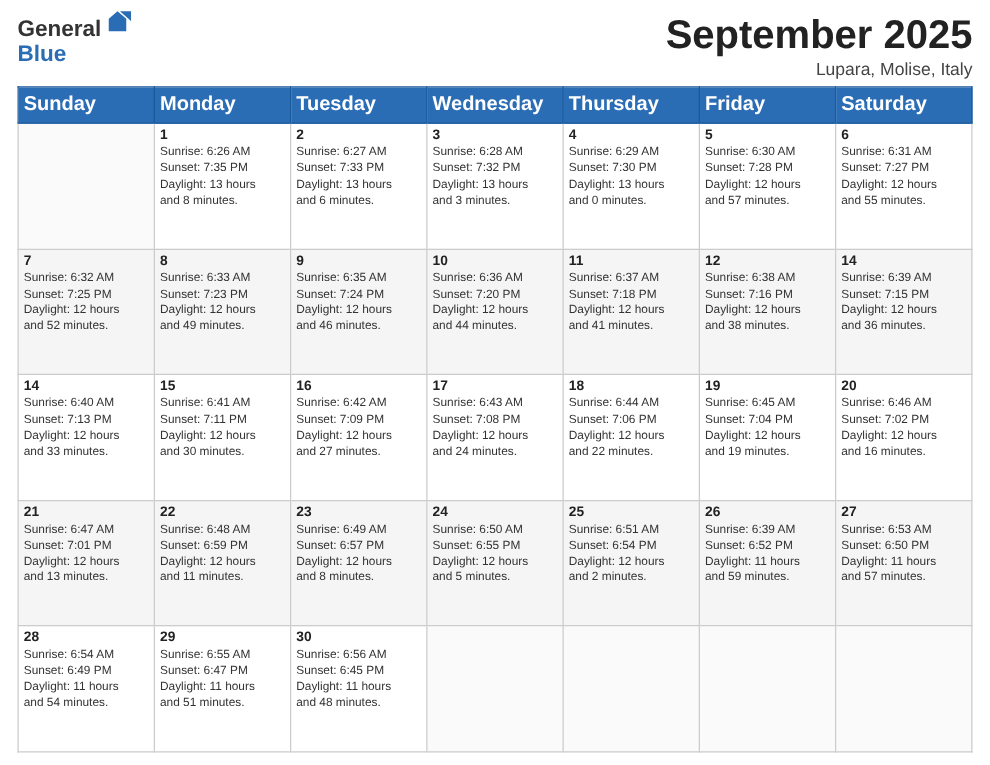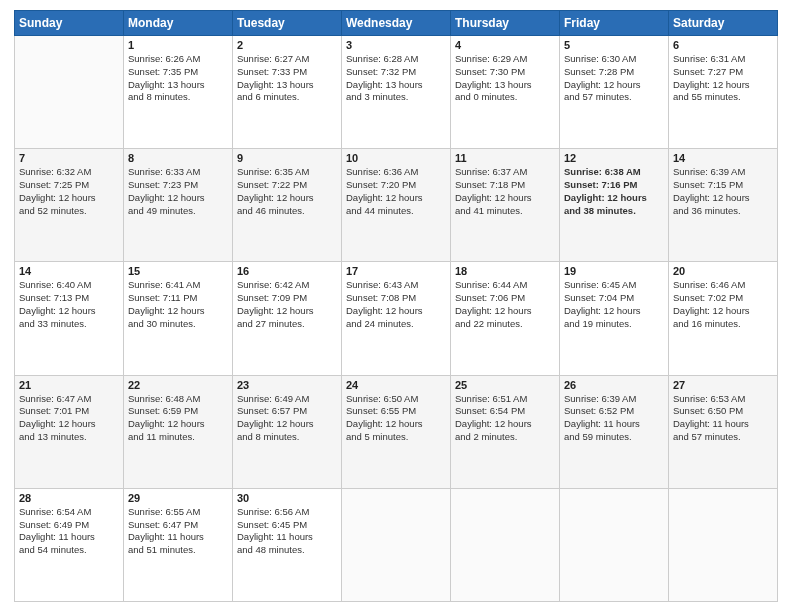--- a/index.html
+++ b/index.html
@@ -58,21 +58,21 @@
     .calendar {
       flex: 1;
       border-collapse: collapse;
       width: 100%;
       table-layout: fixed;
       border: 1px solid #ccc;
     }
     .calendar th {
       background: #2a6db5;
       color: #fff;
-      font-size: 12px;
+      font-size: 16px;
       font-weight: bold;
       padding: 5px 4px;
       text-align: left;
       border: 1px solid #1a5a9a;
     }
     .calendar td {
       vertical-align: top;
       border: 1px solid #ccc;
       padding: 3px 4px;
       font-size: 10px;
@@ -95,20 +95,39 @@
       background: #fafafa;
     }
     .row-shaded td {
       background: #f5f5f5;
     }
   </style>
 </head>
 <body>
 
 <div class="page">
+  <div class="header">
+    <div class="logo">
+      <div>
+        <div class="logo-text">
+          <span class="logo-general">General</span><svg class="logo-icon" viewBox="0 0 22 22">
+              <polygon points="4,18 18,18 18,8 11,2 4,8" fill="#2a6db5"></polygon>
+              <polygon points="13,2 22,10 22,2" fill="#2a6db5"></polygon>
+            </svg>
+        </div>
+        <div class="logo-text">
+          <span class="logo-blue">Blue</span>
+        </div>
+      </div>
+    </div>
+    <div class="title-block">
+      <div class="month-title">September 2025</div>
+      <div class="location">Lupara, Molise, Italy</div>
+    </div>
+  </div>
 
   <table class="calendar">
     <thead>
       <tr>
         <th>Sunday</th>
         <th>Monday</th>
         <th>Tuesday</th>
         <th>Wednesday</th>
         <th>Thursday</th>
         <th>Friday</th>
@@ -172,41 +191,41 @@
           <td>
             <span class="day-number">8</span>
             <div class="day-info" style="white-space: pre-line;">Sunrise: 6:33 AM
 Sunset: 7:23 PM
 Daylight: 12 hours
 and 49 minutes.</div>
           </td>
           <td>
             <span class="day-number">9</span>
             <div class="day-info" style="white-space: pre-line;">Sunrise: 6:35 AM
-Sunset: 7:22 PM
+Sunset: 7:24 PM
 Daylight: 12 hours
 and 46 minutes.</div>
           </td>
           <td>
             <span class="day-number">10</span>
             <div class="day-info" style="white-space: pre-line;">Sunrise: 6:36 AM
 Sunset: 7:20 PM
 Daylight: 12 hours
 and 44 minutes.</div>
           </td>
           <td>
             <span class="day-number">11</span>
             <div class="day-info" style="white-space: pre-line;">Sunrise: 6:37 AM
 Sunset: 7:18 PM
 Daylight: 12 hours
 and 41 minutes.</div>
           </td>
           <td>
             <span class="day-number">12</span>
-            <div class="day-info" style="white-space: pre-line; font-weight: bold;">Sunrise: 6:38 AM
+            <div class="day-info" style="white-space: pre-line;">Sunrise: 6:38 AM
 Sunset: 7:16 PM
 Daylight: 12 hours
 and 38 minutes.</div>
           </td>
           <td>
             <span class="day-number">14</span>
             <div class="day-info" style="white-space: pre-line;">Sunrise: 6:39 AM
 Sunset: 7:15 PM
 Daylight: 12 hours
 and 36 minutes.</div>

